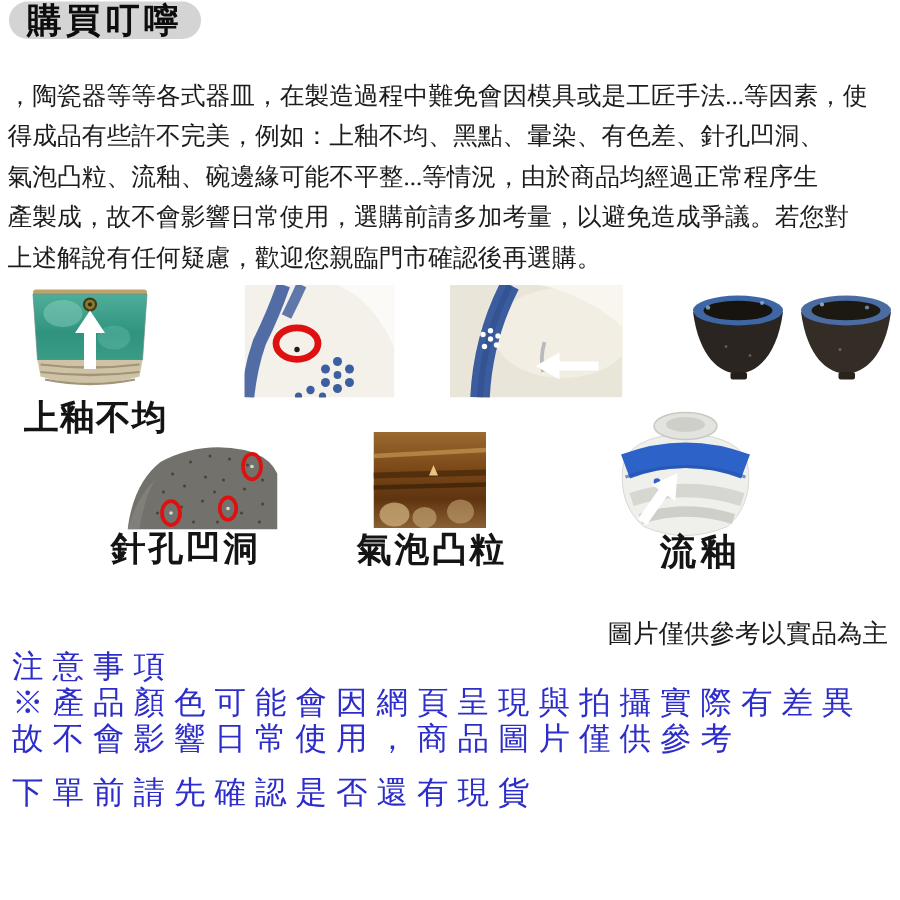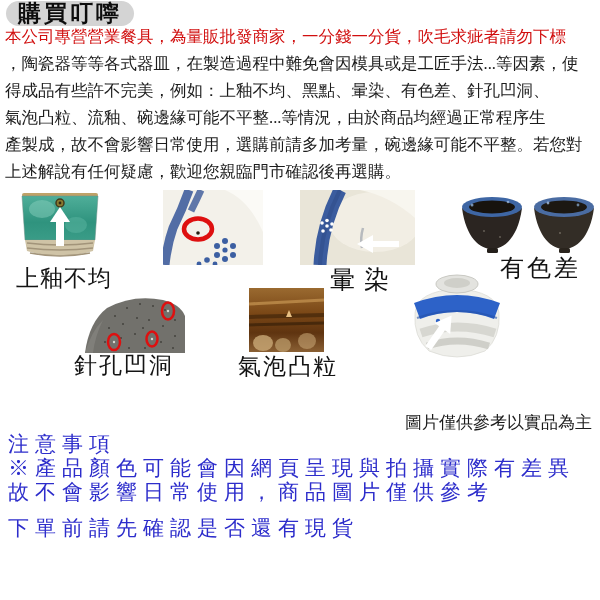--- a/index.html
+++ b/index.html
@@ -5,39 +5,38 @@
   html,body{margin:0;padding:0;background:#fff;}
   #page{position:relative;width:596px;height:600px;background:#fff;overflow:hidden;
         font-family:"Liberation Serif",serif;}
   .title-pill{position:absolute;left:6px;top:1px;background:#d4d4d4;border-radius:13px;
         padding:0 12px;height:25px;line-height:25px;font-size:23px;font-weight:bold;
         letter-spacing:3px;color:#0d0d0d;font-family:"Liberation Serif",serif;}
   .para-line{position:absolute;left:5px;white-space:nowrap;font-size:16.5px;
         color:#1c1c1c;letter-spacing:0px;}
   .red{color:#d10f0f;}
   .fig{position:absolute;}
-  .fig-label{position:absolute;font-family:"Liberation Sans",sans-serif;font-weight:normal;
+  .fig-label{position:absolute;font-family:"Liberation Sans",sans-serif;font-weight:bold;
         color:#141414;white-space:nowrap;}
   .photo-note{position:absolute;left:405px;top:377px;font-size:17px;color:#1b1b1b;
         white-space:nowrap;margin-top:34px;}
   .notice-line{position:absolute;left:8px;white-space:nowrap;color:#2d2dcb;
         font-size:21px;letter-spacing:6px;font-family:Liberation Mono, monospace;}
 </style>
 </head>
 <body>
 
 <div id="page">
 
   <div class="title-pill">購買叮嚀</div>
 
-  <div class="para-line red" style="top:26px">本公司專營營業餐具，為量販批發商家，一分錢一分貨，吹毛求疵者請勿下標</div>
   <div class="para-line" style="top:53px">，陶瓷器等等各式器皿，在製造過程中難免會因模具或是工匠手法...等因素，使</div>
   <div class="para-line" style="top:80px">得成品有些許不完美，例如：上釉不均、黑點、暈染、有色差、針孔凹洞、</div>
   <div class="para-line" style="top:107px">氣泡凸粒、流釉、碗邊緣可能不平整...等情況，由於商品均經過正常程序生</div>
-  <div class="para-line" style="top:134px">產製成，故不會影響日常使用，選購前請多加考量，碗邊緣可能不平整。若您對</div>
+  <div class="para-line" style="top:134px">產製成，故不會影響日常使用，選購前請多加考量，以避免造成爭議。若您對</div>
   <div class="para-line" style="top:161px">上述解說有任何疑慮，歡迎您親臨門市確認後再選購。</div>
 
   <svg class="fig" style="left:14px;top:191px" width="92" height="72" viewBox="0 0 92 72">
     <defs>
       <linearGradient id="tealg" x1="0" y1="0" x2="0" y2="1">
         <stop offset="0" stop-color="#4fae99"></stop>
           <stop offset="0.6" stop-color="#2f937e"></stop>
           <stop offset="1" stop-color="#3a9c87"></stop>
       </linearGradient>
     </defs>
@@ -92,21 +91,20 @@
       <circle cx="31" cy="40" r="1.8"></circle>
         <circle cx="23" cy="41" r="1.8"></circle>
         <circle cx="22" cy="33" r="1.8"></circle>
     </g>
     <path d="M63,38 Q60,48 62,58" stroke="#a8adb4" stroke-width="2.5" fill="none" opacity="0.8"></path>
     <g>
       <rect x="72" y="51" width="27" height="6" fill="#ffffff"></rect>
       <polygon points="73,45 73,63 57,54" fill="#ffffff"></polygon>
     </g>
   </svg>
-  <div class="fig-label" style="left:330px;top:263px;font-size:25px;letter-spacing:9px">暈染</div>
 
   <svg class="fig" style="left:460px;top:193px" width="135" height="62" viewBox="0 0 135 62">
     <g>
       <path d="M2,15 C6,45 20,56 32,56 C44,56 58,45 62,15 Q32,27 2,15 Z" fill="#2b2521"></path>
       <ellipse cx="32" cy="14" rx="30" ry="10" fill="#3e66a4"></ellipse>
       <ellipse cx="32" cy="14" rx="23" ry="6.5" fill="#17130e"></ellipse>
       <circle cx="12" cy="12" r="1.5" fill="#8fb0d8" opacity="0.8"></circle>
         <circle cx="48" cy="9" r="1.3" fill="#a9c4e4" opacity="0.7"></circle>
       <circle cx="24" cy="38" r="0.9" fill="#6a645c"></circle>
         <circle cx="40" cy="44" r="0.9" fill="#6a645c"></circle>
@@ -115,21 +113,20 @@
     <g transform="translate(72,0)">
       <path d="M2,15 C6,45 20,56 32,56 C44,56 58,45 62,15 Q32,27 2,15 Z" fill="#332d26"></path>
       <ellipse cx="32" cy="14" rx="30" ry="10" fill="#4a6ca2"></ellipse>
       <ellipse cx="32" cy="14" rx="23" ry="6.5" fill="#1c1812"></ellipse>
       <circle cx="16" cy="10" r="1.4" fill="#a9c4e4" opacity="0.8"></circle>
         <circle cx="46" cy="12" r="1.4" fill="#8fb0d8" opacity="0.7"></circle>
       <circle cx="28" cy="40" r="0.9" fill="#746d62"></circle>
       <rect x="27" y="55" width="11" height="5" rx="1.5" fill="#2a241d"></rect>
     </g>
   </svg>
-  <div class="fig-label" style="left:500px;top:252px;font-size:24px;letter-spacing:3px">有色差</div>
 
   <svg class="fig" style="left:85px;top:292px" width="100" height="61" viewBox="0 0 100 61">
     <path d="M0,61 Q4,30 22,16 Q48,2 78,8 Q95,12 100,24 L100,61 Z" fill="#72716c"></path>
     <path d="M0,61 Q6,40 18,28 Q10,44 8,61 Z" fill="#8a8984" opacity="0.6"></path>
     <g fill="#44433e">
       <circle cx="30" cy="24" r="1"></circle>
         <circle cx="42" cy="16" r="1"></circle>
         <circle cx="55" cy="12" r="1"></circle>
       <circle cx="68" cy="14" r="1"></circle>
         <circle cx="80" cy="18" r="1"></circle>
@@ -187,20 +184,21 @@
     <circle cx="33" cy="50" r="2.2" fill="#2d62c8"></circle>
     <path d="M16,62 Q52,50 90,62" stroke="#d7d7d1" stroke-width="9" fill="none"></path>
     <path d="M22,75 Q52,65 84,75" stroke="#cfcfc9" stroke-width="7" fill="none"></path>
     <ellipse cx="52" cy="13" rx="21" ry="9" fill="#e3e3df" stroke="#c9c9c3"></ellipse>
     <ellipse cx="52" cy="12" rx="13" ry="5" fill="#cfcfc9"></ellipse>
     <g transform="rotate(35 33 63)">
       <rect x="29.5" y="54" width="7" height="26" fill="#ffffff"></rect>
       <polygon points="24,56 43,56 33.5,40" fill="#ffffff"></polygon>
     </g>
   </svg>
+  <div class="fig-label" style="left:440px;top:352px;font-size:24px;letter-spacing:3px">流釉</div>
 
   <div class="photo-note">圖片僅供參考以實品為主</div>
 
   <div class="notice-line" style="top:430px">注意事項</div>
   <div class="notice-line" style="top:454px">※產品顏色可能會因網頁呈現與拍攝實際有差異</div>
   <div class="notice-line" style="top:478px">故不會影響日常使用，商品圖片僅供參考</div>
   <div class="notice-line" style="top:514px">下單前請先確認是否還有現貨</div>
 
 </div>
 

